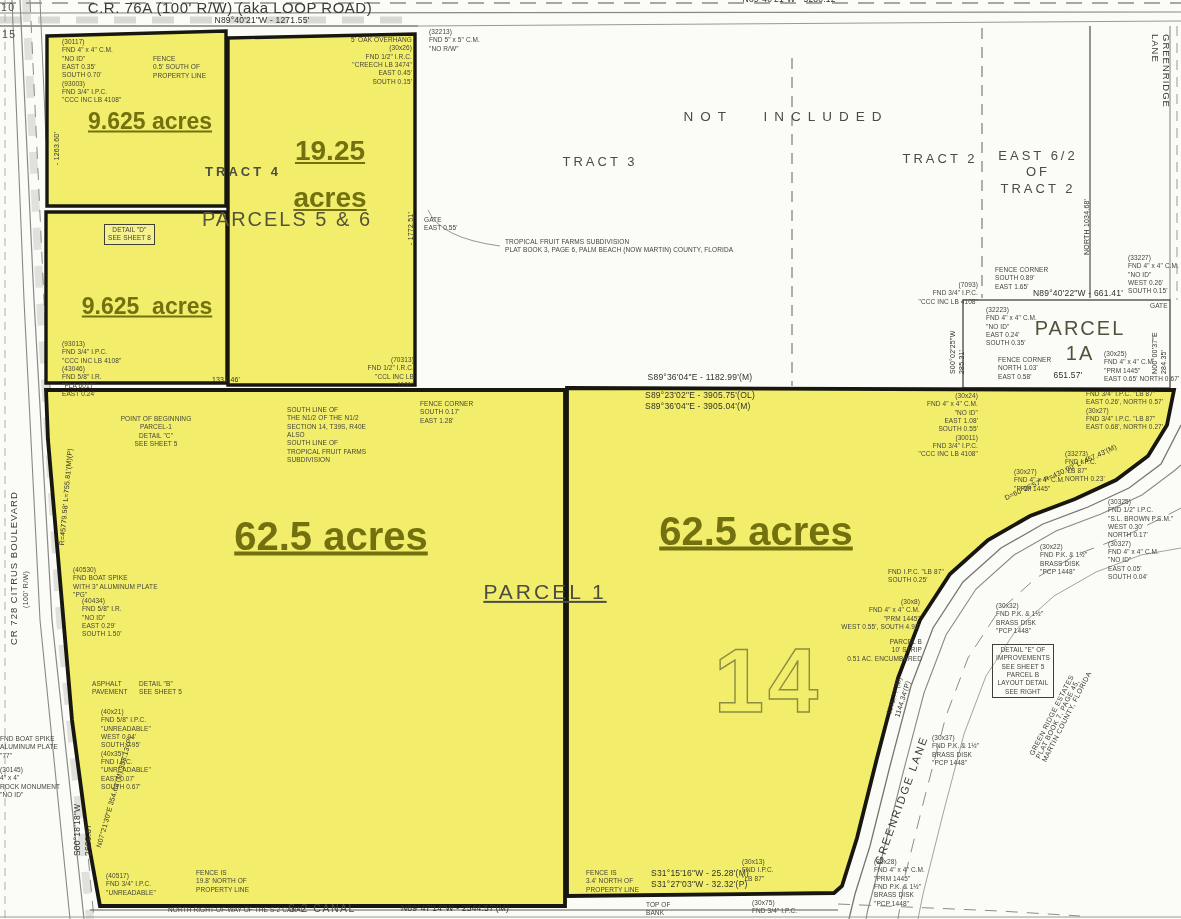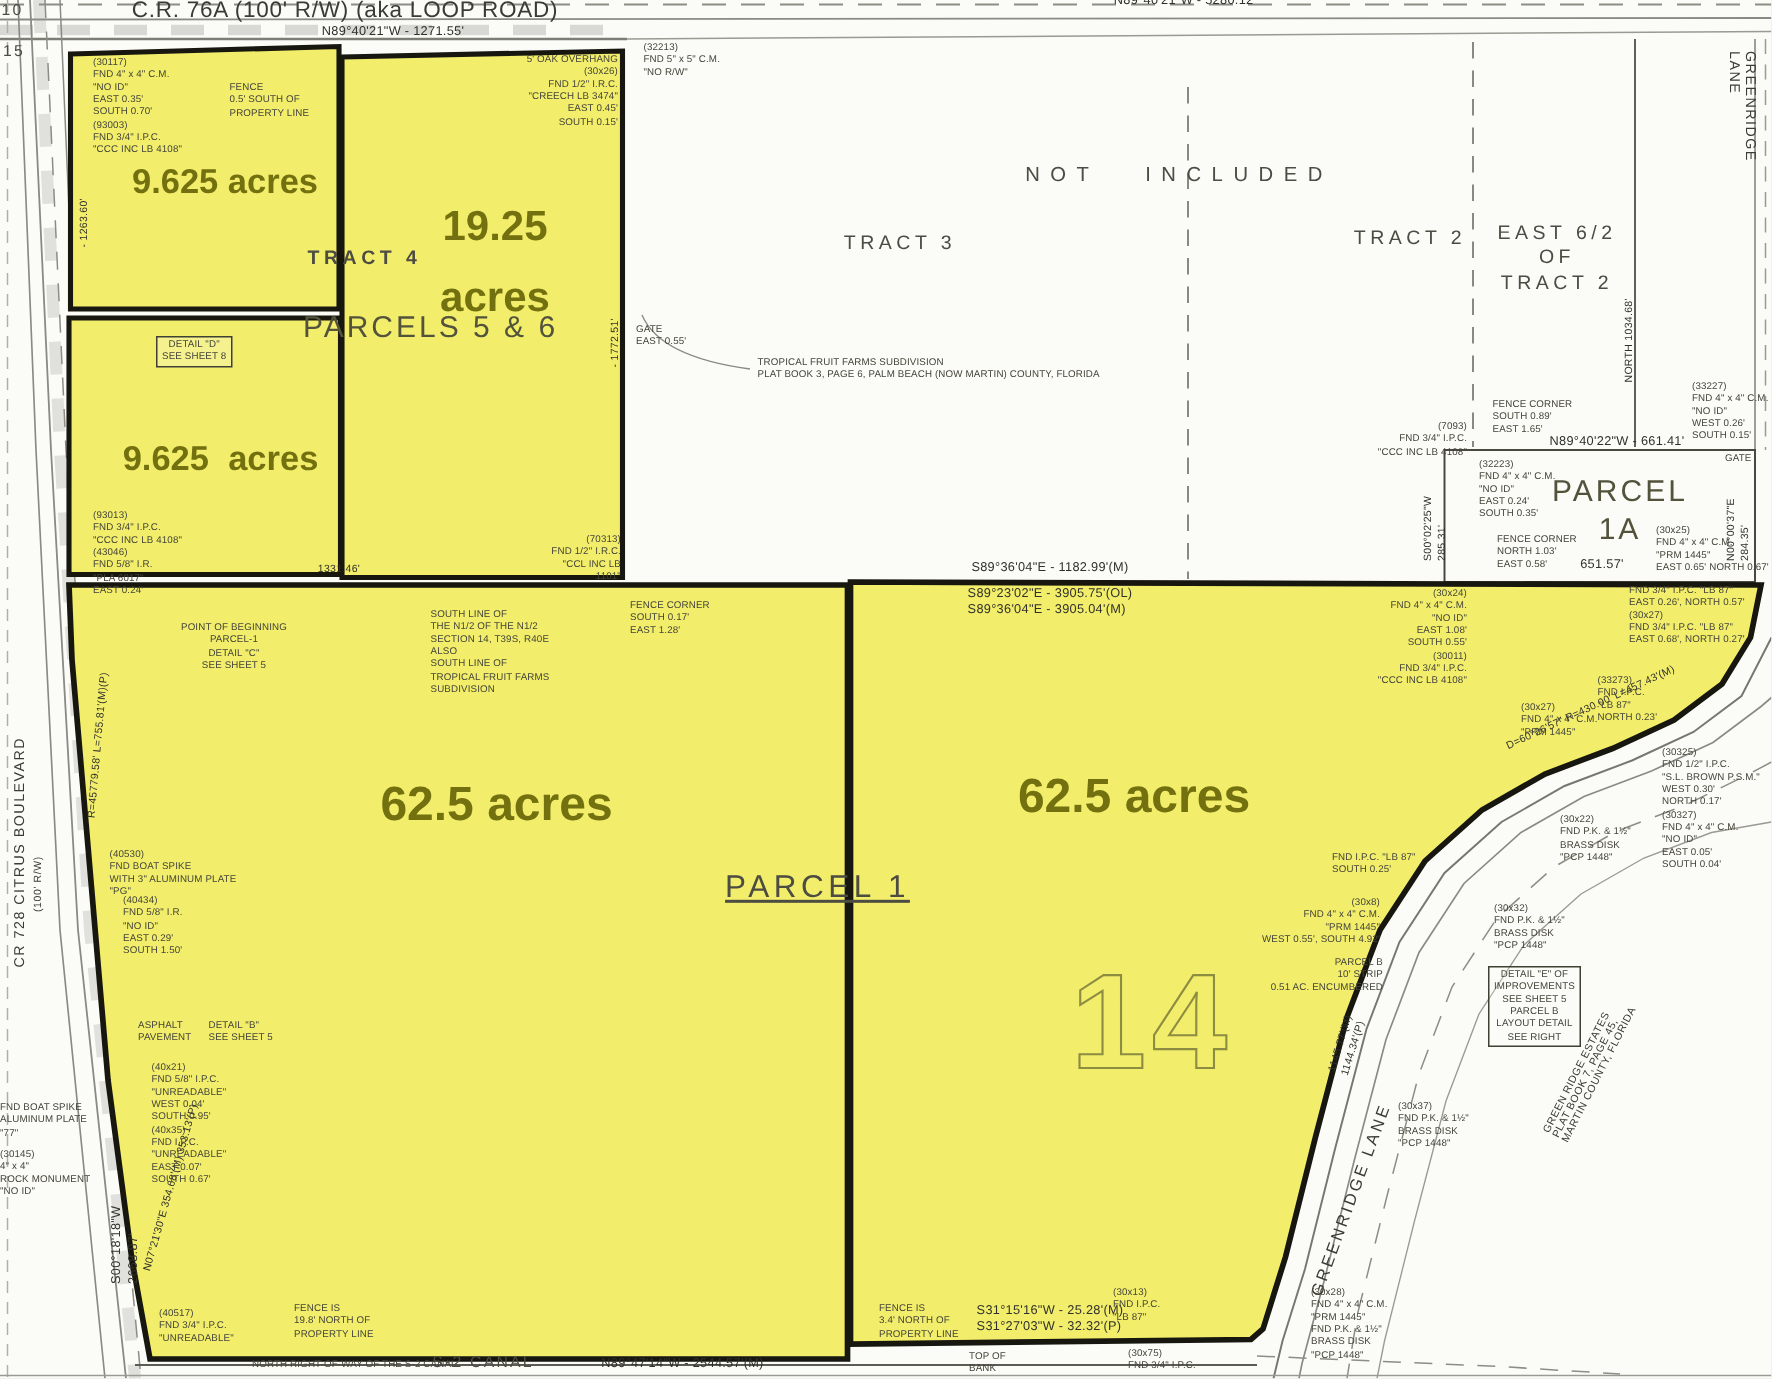--- a/index.html
+++ b/index.html
@@ -18,23 +18,23 @@
   .dim-xs{font-size:7px;}
   .region{font-size:13px;letter-spacing:3px;color:#4c4c42;line-height:1.25;text-align:center;}
   .region-sp{letter-spacing:7px;word-spacing:20px;font-size:13.5px;}
   .region-lg{font-size:20px;letter-spacing:2px;color:#53533c;}
   .region-md{font-size:21px;letter-spacing:3px;text-decoration:underline;}
   .region-sm{font-size:10.5px;letter-spacing:1.5px;}
   .road{font-size:15px;color:#3b3b35;letter-spacing:.5px;}
   .road-sm{font-size:9.5px;letter-spacing:1px;}
   .road-xs{font-size:7px;letter-spacing:.4px;}
   .road-md{font-size:11px;letter-spacing:2px;color:#3b3b35;}
-  .acre{font-weight:bold;color:var(--acre-text);font-size:23px;white-space:pre;letter-spacing:0;}
+  .acre{font-weight:bold;color:var(--acre-text);font-size:23px;white-space:pre;letter-spacing:0;text-decoration:underline;}
   .acre-big{font-size:28px;}
-  .acre-xl{font-size:32px;}
+  .acre-xl{font-size:40px;}
 </style>
 </head>
 <body>
 
 <div class="stage">
   <svg width="1181" height="919" viewBox="0 0 1181 919">
 
     <g>
       <line x1="0" y1="3" x2="1181" y2="3" stroke="#8d8d86" stroke-width="1.4" stroke-dasharray="16 10"></line>
       <line x1="0" y1="13" x2="1181" y2="12" stroke="#8a8a84" stroke-width="1.2"></line>

